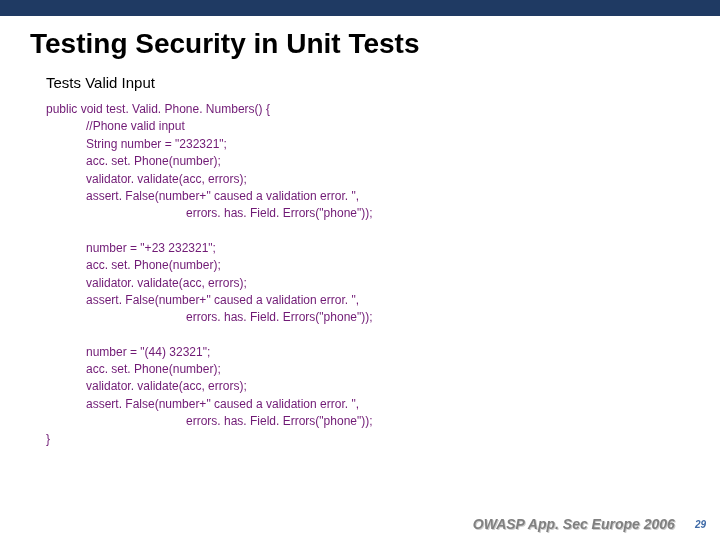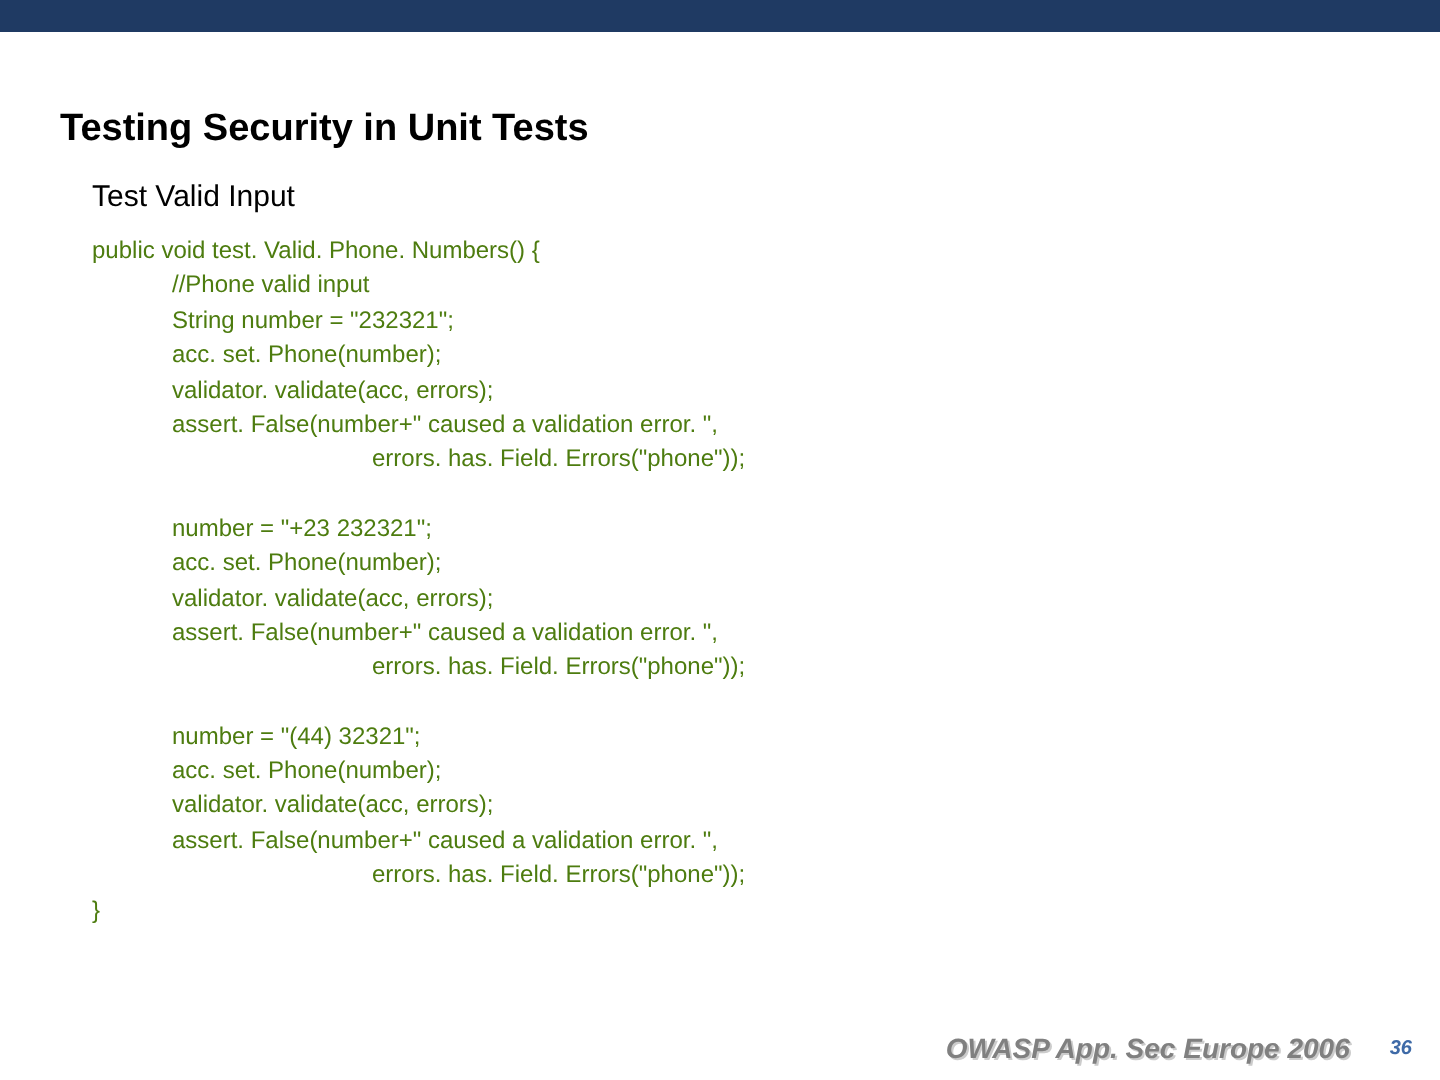--- a/index.html
+++ b/index.html
@@ -12,36 +12,35 @@
     overflow: hidden;
   }
   .top-bar {
     height: 16px;
     background: #1f3a63;
     width: 100%;
   }
   .slide-title {
     font-family: Verdana, Arial, sans-serif;
     font-weight: bold;
-    font-size: 19px;
+    font-size: 28px;
     color: #000;
     padding: 12px 0 10px 30px;
-    margin-top: 26px;
   }
   .sub-title {
     font-family: Verdana, Arial, sans-serif;
     font-size: 15px;
     padding: 4px 0 10px 46px;
   }
   .code-block {
     font-family: Arial, Helvetica, sans-serif;
     font-size: 12px;
     line-height: 1.45;
     padding-left: 46px;
-    color: #4d7c0f;
+    color: #701a75;
   }
   .code-block .indent1 { padding-left: 40px; }
   .code-block .indent3 { padding-left: 140px; }
   .blank { height: 17px; }
   .footer {
     position: absolute;
     bottom: 8px;
     left: 0;
     width: 100%;
     display: flex;
@@ -65,21 +64,21 @@
     color: #3e6aa7;
   }
 </style>
 </head>
 <body>
 
 <div class="top-bar"></div>
 
 <div class="slide-title">Testing Security in Unit Tests</div>
 
-<div class="sub-title">Test Valid Input</div>
+<div class="sub-title">Tests Valid Input</div>
 
 <div class="code-block">
   <div>public void test. Valid. Phone. Numbers() {</div>
   <div class="indent1">//Phone valid input</div>
   <div class="indent1">String number = "232321";</div>
   <div class="indent1">acc. set. Phone(number);</div>
   <div class="indent1">validator. validate(acc, errors);</div>
   <div class="indent1">assert. False(number+" caused a validation error. ",</div>
   <div class="indent3">errors. has. Field. Errors("phone"));</div>
   <div class="blank"></div>
@@ -92,14 +91,14 @@
   <div class="indent1">number = "(44) 32321";</div>
   <div class="indent1">acc. set. Phone(number);</div>
   <div class="indent1">validator. validate(acc, errors);</div>
   <div class="indent1">assert. False(number+" caused a validation error. ",</div>
   <div class="indent3">errors. has. Field. Errors("phone"));</div>
   <div>}</div>
 </div>
 
 <div class="footer">
   <span class="footer-text">OWASP App. Sec Europe 2006</span>
-  <span class="page-num">36</span>
+  <span class="page-num">29</span>
 </div>
 
 </body></html>

